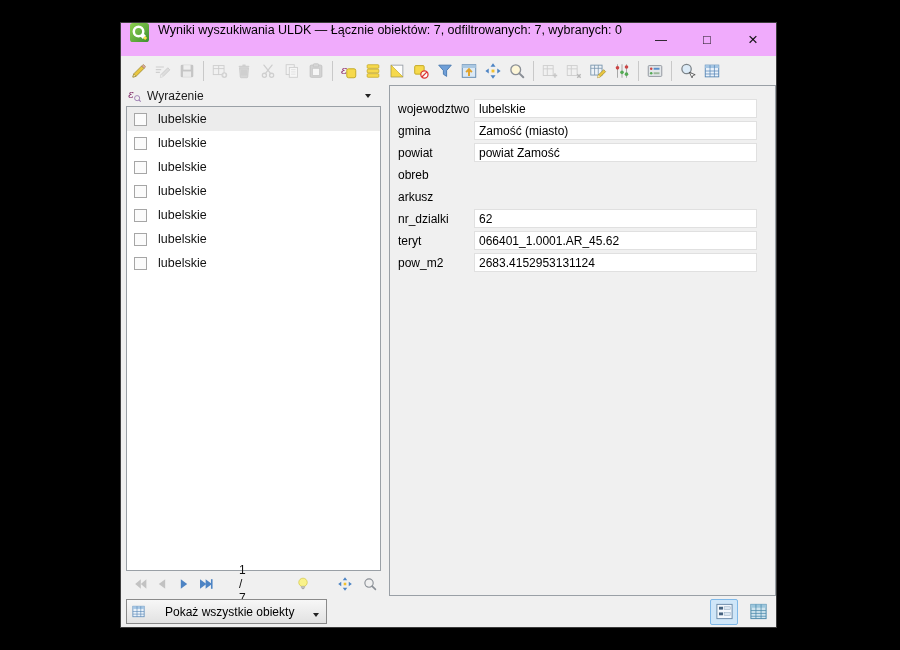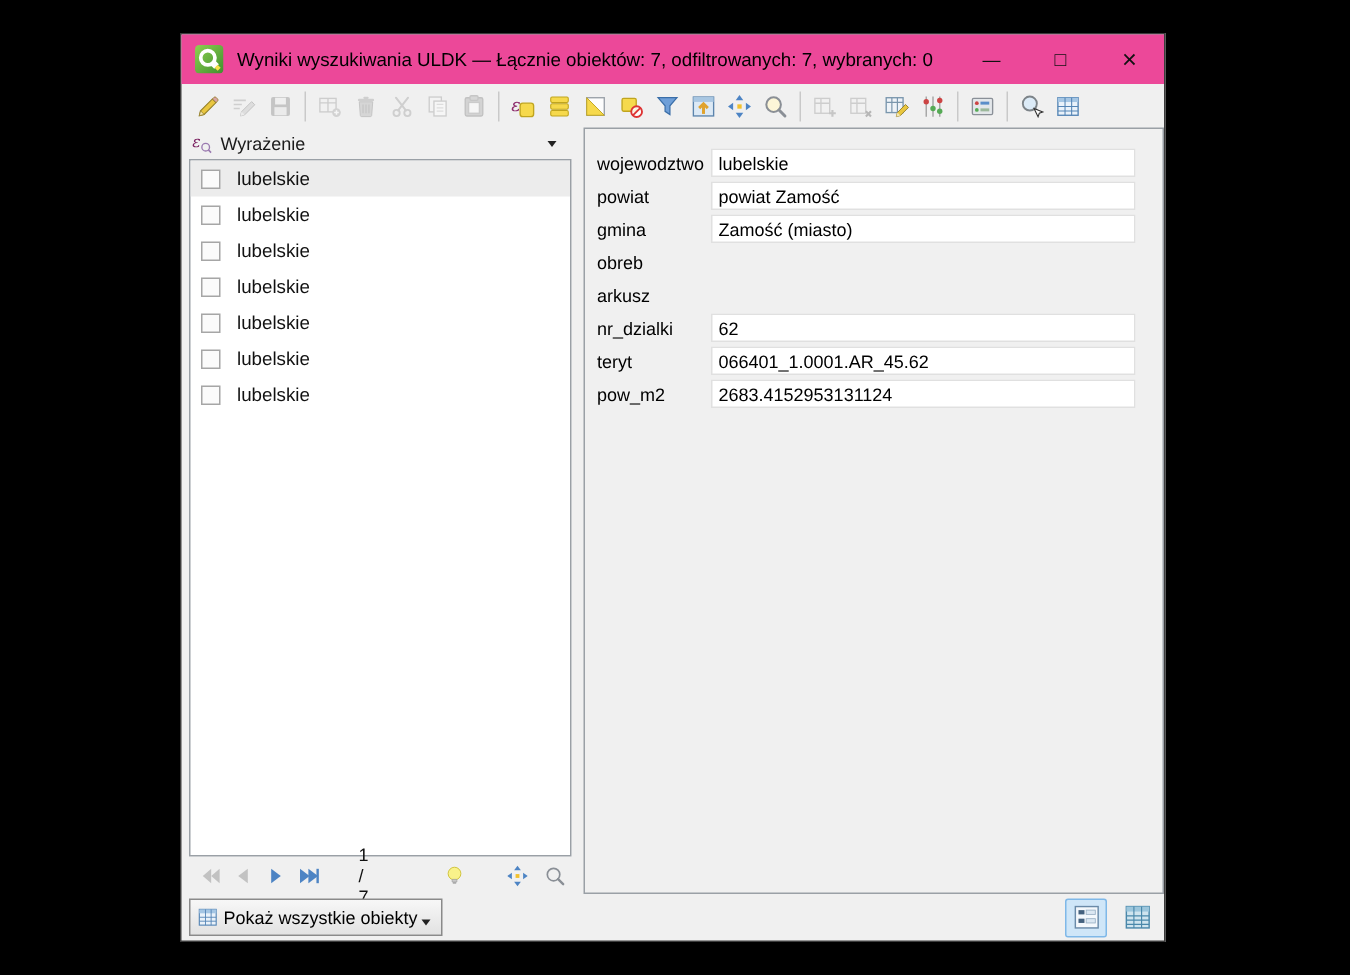--- a/index.html
+++ b/index.html
@@ -1,20 +1,20 @@
 <!DOCTYPE html>
 <html><head>
 <meta charset="utf-8">
 <style>
   html,body{margin:0;padding:0;width:900px;height:650px;background:#000;overflow:hidden;
     font-family:"Liberation Sans","DejaVu Sans",sans-serif;}
   .window{position:absolute;left:120px;top:22px;width:657px;height:606px;background:#f0f0f0;
     border:1px solid #3c3c3c;box-sizing:border-box;}
   
-  .titlebar{height:33px;background:#ec4899;display:flex;align-items:center;padding-left:9px;}
+  .titlebar{height:33px;background:#f0abfc;display:flex;align-items:flex-start;padding-left:9px;}
   .logo{width:19px;height:19px;margin-right:9px;display:inline-flex;}
   .logo svg{width:19px;height:19px;}
   .title-text{font-size:12.5px;color:#000;flex:1;white-space:nowrap;overflow:hidden;}
   .win-controls{display:flex;height:100%;}
   .win-btn{width:46px;height:100%;display:flex;align-items:center;justify-content:center;color:#111;}
   .win-btn[data-name="minimize-button"]{font-size:12px;}
   .win-btn[data-name="maximize-button"]{font-size:13px;}
   .win-btn[data-name="close-button"]{font-size:17px;}
   
   .toolbar{height:29px;display:flex;align-items:center;padding:0 6px;}
@@ -50,21 +50,21 @@
   .right-panel{position:absolute;left:268px;top:0;width:387px;height:511px;background:#f0f0f0;
     border:1px solid #9aa0a6;box-sizing:border-box;overflow:hidden;}
   .form-fields{padding-top:13px;}
   .form-row{display:flex;align-items:center;padding-left:8px;margin-bottom:3px;height:19px;}
   .f-label{width:76px;font-size:12px;color:#000;}
   .f-input{width:283px;height:19px;border:1px solid #e0e0e0;background:#fff;font-size:12px;
     padding:0 4px;box-sizing:border-box;color:#000;font-family:inherit;}
   
   .bottom-bar{position:absolute;left:0;right:0;bottom:0;height:31px;display:flex;align-items:center;
     padding:0 4px 0 5px;box-sizing:border-box;}
-  .show-all-btn{height:23px;display:flex;align-items:center;gap:3px;padding:0 7px 0 4px;
+  .show-all-btn{height:23px;display:flex;align-items:center;gap:19px;padding:0 7px 0 4px;
     background:linear-gradient(#f7f7f7,#e2e2e2);border:1px solid #8a8a8a;font-size:12px;color:#000;}
   .show-all-btn svg{width:15px;height:15px;}
   .btn-caret{width:0;height:0;border-left:3.5px solid transparent;border-right:3.5px solid transparent;
     border-top:4px solid #222;margin-top:6px;}
   .view-toggles{margin-left:auto;display:flex;gap:6px;align-items:center;}
   .view-btn{width:26px;height:24px;display:flex;align-items:center;justify-content:center;
     border:1px solid transparent;border-radius:2px;}
   .view-btn svg{width:19px;height:19px;}
   .view-btn.active{background:#cfe6f8;border-color:#7fb8e8;}
 </style>
@@ -376,26 +376,26 @@
       </div>
     </div>
 
     <div class="right-panel" data-name="feature-form-panel">
       <div class="form-fields" id="form-fields" data-name="attribute-form">
           <div class="form-row" data-name="form-row">
             <span class="f-label" data-name="field-label-wojewodztwo">wojewodztwo</span>
             <input class="f-input" data-name="field-input-wojewodztwo" value="lubelskie" style="">
           </div>
           <div class="form-row" data-name="form-row">
+            <span class="f-label" data-name="field-label-gmina">gmina</span>
+            <input class="f-input" data-name="field-input-gmina" value="Zamość (miasto)" style="">
+          </div>
+          <div class="form-row" data-name="form-row">
             <span class="f-label" data-name="field-label-powiat">powiat</span>
             <input class="f-input" data-name="field-input-powiat" value="powiat Zamość" style="">
-          </div>
-          <div class="form-row" data-name="form-row">
-            <span class="f-label" data-name="field-label-gmina">gmina</span>
-            <input class="f-input" data-name="field-input-gmina" value="Zamość (miasto)" style="">
           </div>
           <div class="form-row" data-name="form-row">
             <span class="f-label" data-name="field-label-obreb">obreb</span>
           </div>
           <div class="form-row" data-name="form-row">
             <span class="f-label" data-name="field-label-arkusz">arkusz</span>
           </div>
           <div class="form-row" data-name="form-row">
             <span class="f-label" data-name="field-label-nr_dzialki">nr_dzialki</span>
             <input class="f-input" data-name="field-input-nr_dzialki" value="62" style="">

